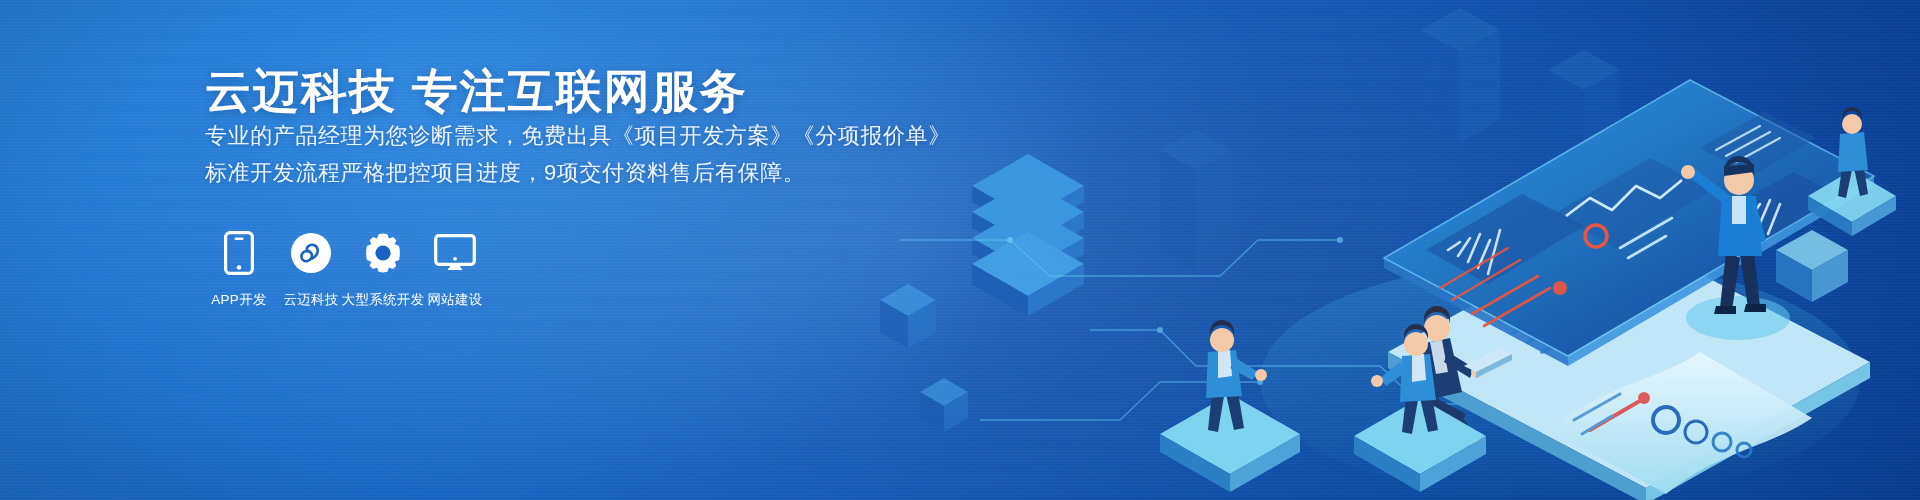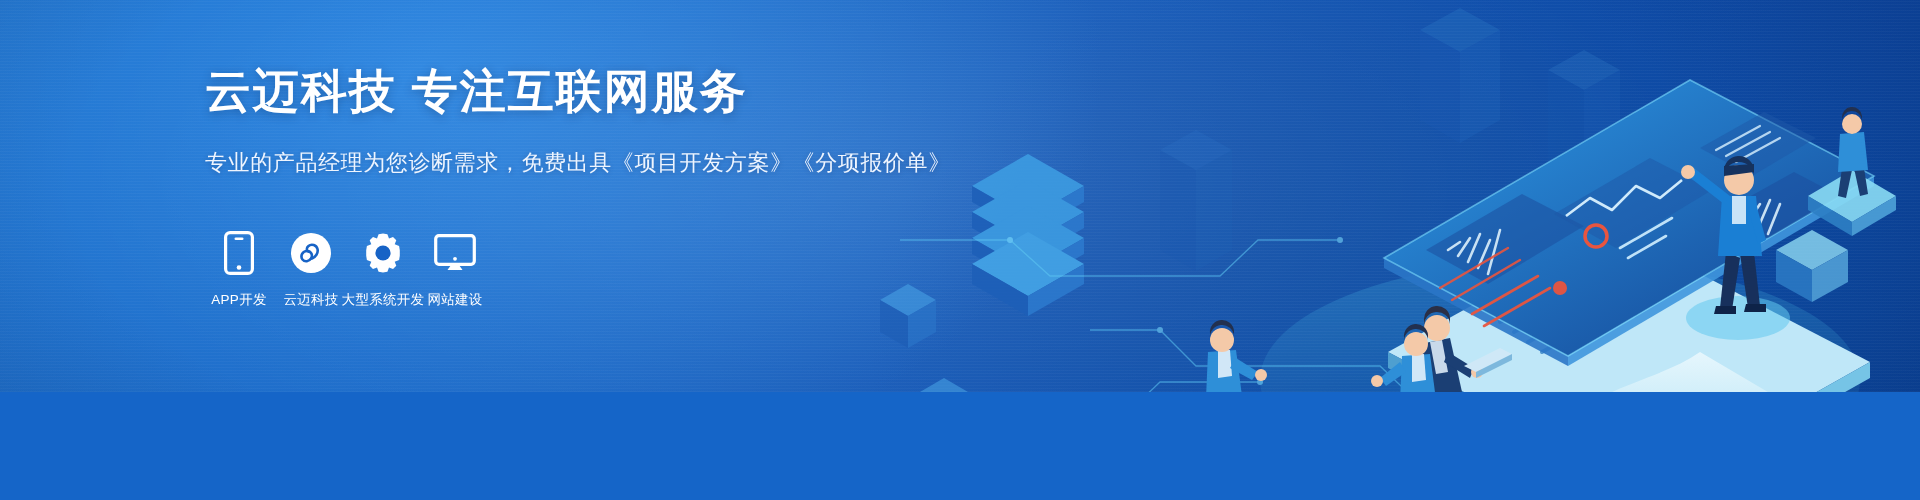--- a/index.html
+++ b/index.html
@@ -5,21 +5,21 @@
   * { margin:0; padding:0; box-sizing:border-box; }
   html, body { width:1920px; height:500px; overflow:hidden; }
   body {
     font-family: "Liberation Sans", "DejaVu Sans", sans-serif;
     background:#1565c8;
   }
 
   
   #banner {
     position:relative;
-    width:1920px; height:392px;
+    width:1920px; height:500px;
     overflow:hidden;
     background:
       radial-gradient(ellipse 1100px 700px at 22% 18%, #2b85e0 0%, rgba(43,133,224,0) 62%),
       radial-gradient(ellipse 900px 600px at 78% 85%, #0d4da3 0%, rgba(13,77,163,0) 70%),
       linear-gradient(125deg, #2374cc 0%, #1a66c4 28%, #1459b8 52%, #0f4ba8 76%, #0b3f96 100%);
   }
 
   
   #texture {
     position:absolute; inset:0;
@@ -37,21 +37,21 @@
   
   #copy { position:absolute; left:205px; top:66px; width:720px; }
 
   #title {
     font-size:46px; font-weight:bold; color:#ffffff;
     letter-spacing:2px; line-height:1.1;
     text-shadow:0 2px 10px rgba(0,25,70,.30);
     white-space:nowrap;
   }
 
-  #subtitle { margin-top:27px; }
+  #subtitle { }
   .sub-line {
     font-size:22px; color:#eef5ff; line-height:1.72;
     letter-spacing:.6px; white-space:nowrap;
     text-shadow:0 1px 5px rgba(0,25,70,.25);
   }
 
   
   #services { position:absolute; left:203px; top:228px; display:flex; align-items:center; }
   .service { width:72px; display:flex; flex-direction:column; align-items:center; cursor:default; }
   .svc-icon { height:50px; display:flex; align-items:center; justify-content:center; }
@@ -342,20 +342,21 @@
         <path d="M916 250 L916 282 L952 302 L952 270 Z" fill="#2f7fc8"></path>
         <path d="M988 250 L988 282 L952 302 L952 270 Z" fill="#59aade"></path>
       </g>
     </svg>
   </div>
 
   <div id="copy">
     <div id="title">云迈科技 专注互联网服务</div>
     <div id="subtitle">
       <div class="sub-line">专业的产品经理为您诊断需求，免费出具《项目开发方案》《分项报价单》</div>
+      <div class="sub-line">标准开发流程严格把控项目进度，9项交付资料售后有保障。</div>
     </div>
   </div>
 
   <div id="services">
 
     <div class="service">
       <div class="svc-icon">
         <svg width="30" height="44" viewBox="0 0 30 44" xmlns="http://www.w3.org/2000/svg">
           <rect x="1.6" y="1.6" width="26.8" height="40.8" rx="4.5" ry="4.5" fill="none" stroke="#ffffff" stroke-width="3.2"></rect>
           <rect x="10.5" y="6.5" width="9" height="2.6" rx="1.3" fill="#ffffff"></rect>

